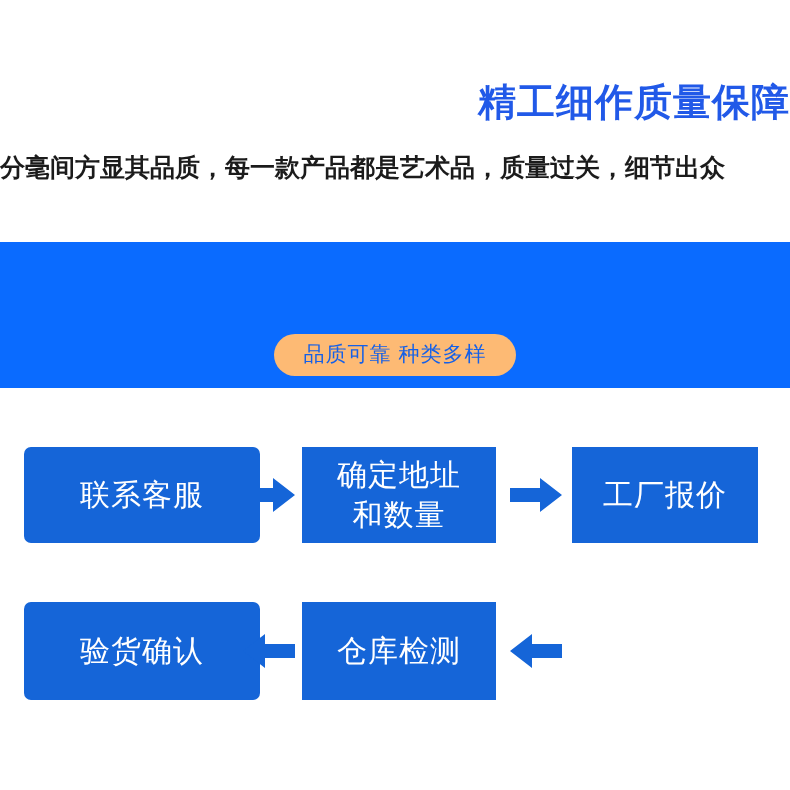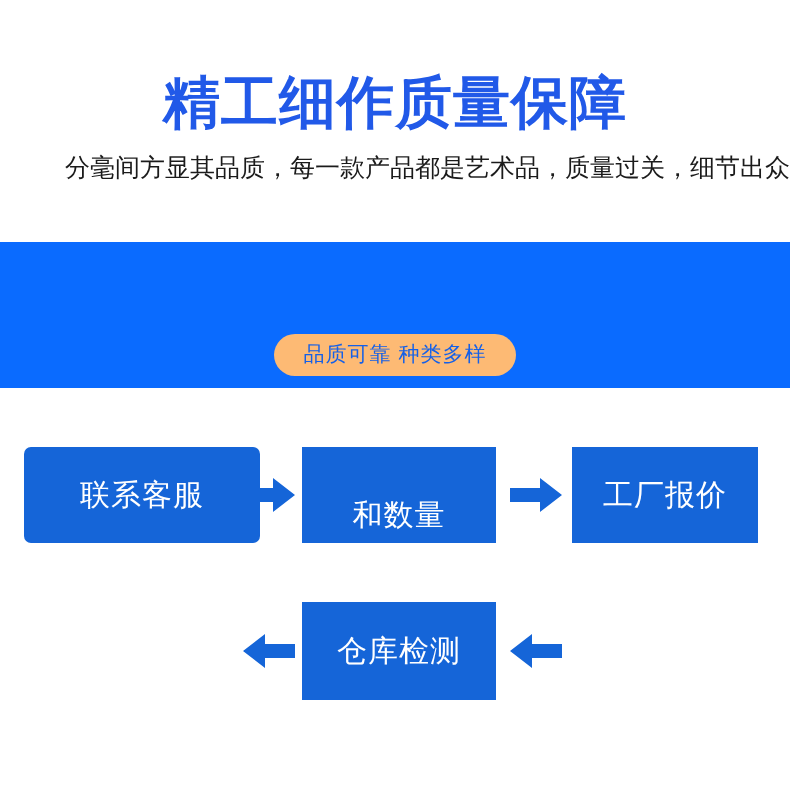--- a/index.html
+++ b/index.html
@@ -22,36 +22,36 @@
     top: 0;
     width: 790px;
     height: 242px;
     background: #ffffff;
   }
   .header-title {
     position: absolute;
     left: 0;
     top: 76px;
     width: 790px;
-    text-align: center;
-    font-size: 57px;
+    text-align: right;
+    font-size: 38px;
     font-weight: bold;
     color: #2159e8;
     letter-spacing: 1px;
     line-height: 52px;
     white-space: nowrap;
   }
   .header-subtitle {
     position: absolute;
     left: 0;
     top: 150px;
     width: 790px;
-    text-align: right;
+    text-align: left;
     font-size: 25px;
-    font-weight: normal;
+    font-weight: bold;
     color: #1b1b1b;
     line-height: 34px;
     white-space: nowrap;
   }
 
   
   .banner {
     position: absolute;
     left: 0;
     top: 242px;
@@ -167,37 +167,40 @@
   </div>
 
   <div class="arrow a-r1-1">
     <svg viewBox="0 0 52 38" xmlns="http://www.w3.org/2000/svg" aria-hidden="true">
       <polygon points="0,12 30,12 30,2 52,19 30,36 30,26 0,26" fill="#1565d8"></polygon>
     </svg>
   </div>
 
   <div class="flow-box r1 c2">
     <span>
-      <br>
+      <span>确定地址</span><br>
       <span>和数量</span>
     </span>
   </div>
 
   <div class="arrow a-r1-2">
     <svg viewBox="0 0 52 38" xmlns="http://www.w3.org/2000/svg" aria-hidden="true">
       <polygon points="0,12 30,12 30,2 52,19 30,36 30,26 0,26" fill="#1565d8"></polygon>
     </svg>
   </div>
 
   <div class="flow-box r1 c3">
     <span>
       <span>工厂报价</span><br>
     </span>
   </div>
 
+  <div class="flow-box r2 c1">
+    <span>验货确认</span>
+  </div>
 
   <div class="arrow a-r2-1">
     <svg viewBox="0 0 52 38" xmlns="http://www.w3.org/2000/svg" aria-hidden="true">
       <polygon points="52,12 22,12 22,2 0,19 22,36 22,26 52,26" fill="#1565d8"></polygon>
     </svg>
   </div>
 
   <div class="flow-box r2 c2">
     <span>
       <span>仓库检测</span><br>

